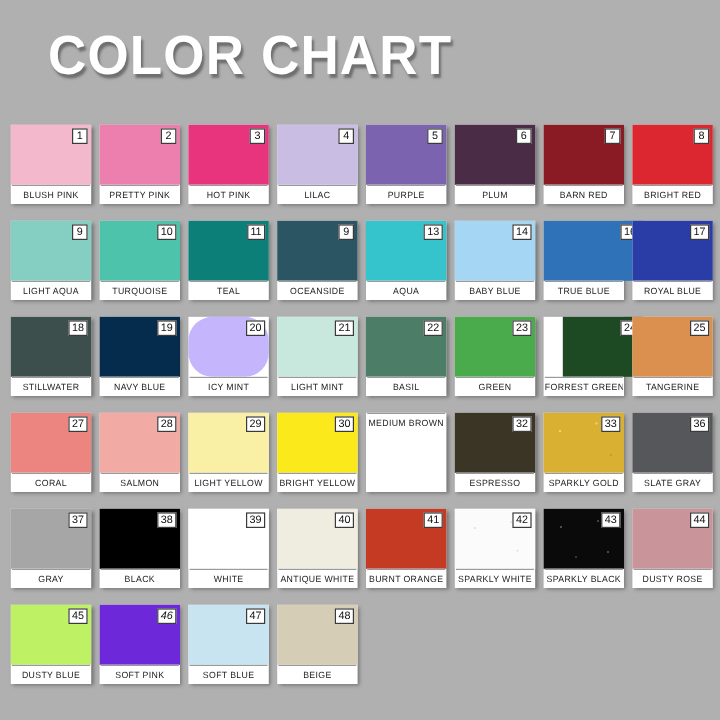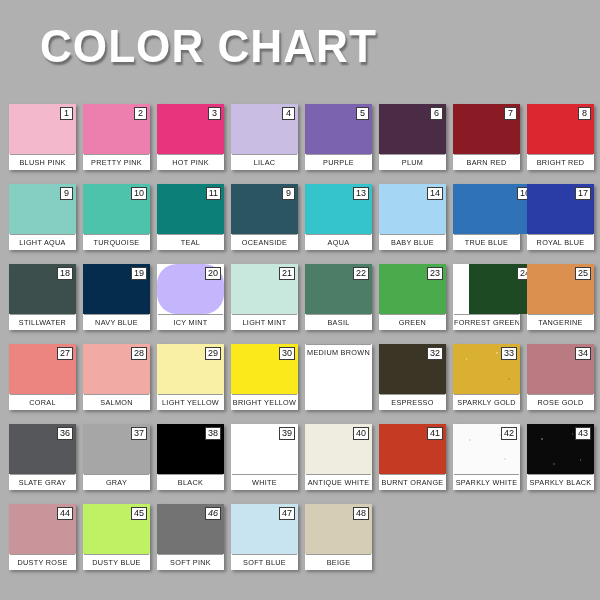--- a/index.html
+++ b/index.html
@@ -316,26 +316,20 @@
         </div>
         <div class="swatch-label">ESPRESSO</div>
       </div>
       <div class="swatch">
         <div class="swatch-color sparkle-gold" style="background-color: rgb(217, 176, 50);">
           <div class="swatch-badge">33</div>
         </div>
         <div class="swatch-label">SPARKLY GOLD</div>
       </div>
       <div class="swatch">
-        <div class="swatch-color" style="background-color: rgb(185, 123, 129);">
-          <div class="swatch-badge">34</div>
-        </div>
-        <div class="swatch-label">ROSE GOLD</div>
-      </div>
-      <div class="swatch">
         <div class="swatch-color" style="background-color: rgb(85, 87, 90);">
           <div class="swatch-badge">36</div>
         </div>
         <div class="swatch-label">SLATE GRAY</div>
       </div>
       <div class="swatch">
         <div class="swatch-color" style="background-color: rgb(166, 166, 166);">
           <div class="swatch-badge">37</div>
         </div>
         <div class="swatch-label">GRAY</div>
@@ -382,21 +376,21 @@
         </div>
         <div class="swatch-label">DUSTY ROSE</div>
       </div>
       <div class="swatch">
         <div class="swatch-color" style="background-color: #bef264;">
           <div class="swatch-badge">45</div>
         </div>
         <div class="swatch-label">DUSTY BLUE</div>
       </div>
       <div class="swatch">
-        <div class="swatch-color" style="background-color: #737373; font-style: italic;">
+        <div class="swatch-color" style="background-color: #6d28d9; font-style: italic;">
           <div class="swatch-badge">46</div>
         </div>
         <div class="swatch-label">SOFT PINK</div>
       </div>
       <div class="swatch">
         <div class="swatch-color" style="background-color: rgb(200, 228, 240);">
           <div class="swatch-badge">47</div>
         </div>
         <div class="swatch-label">SOFT BLUE</div>
       </div>

